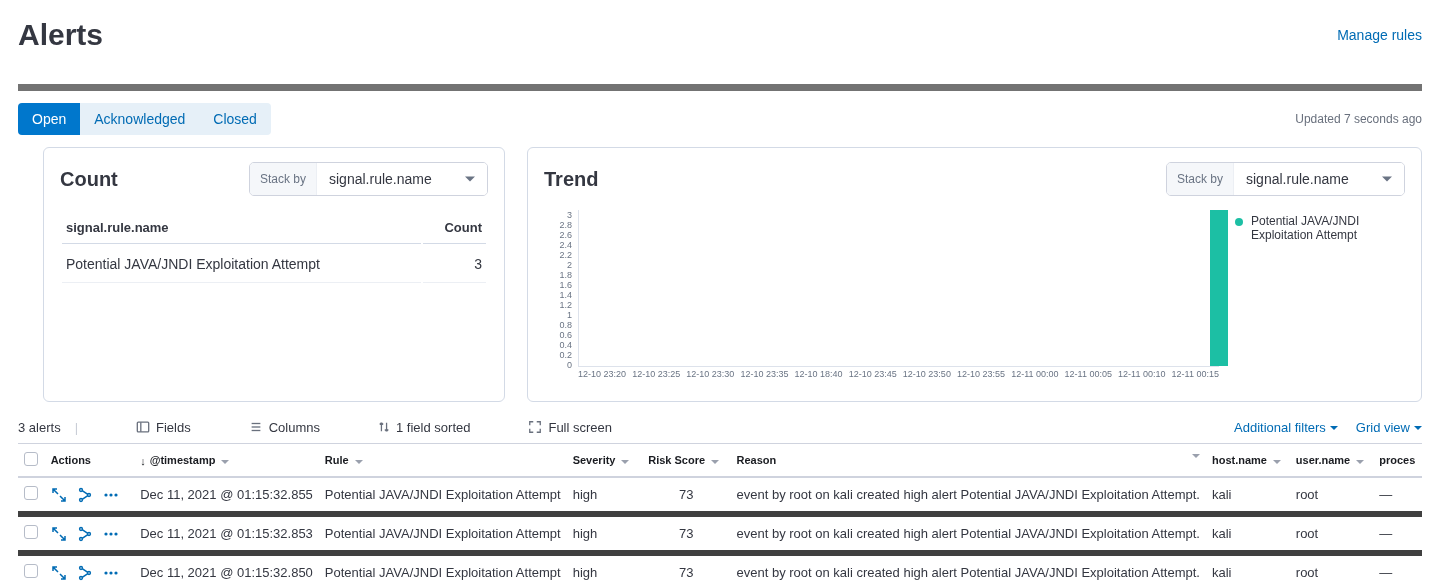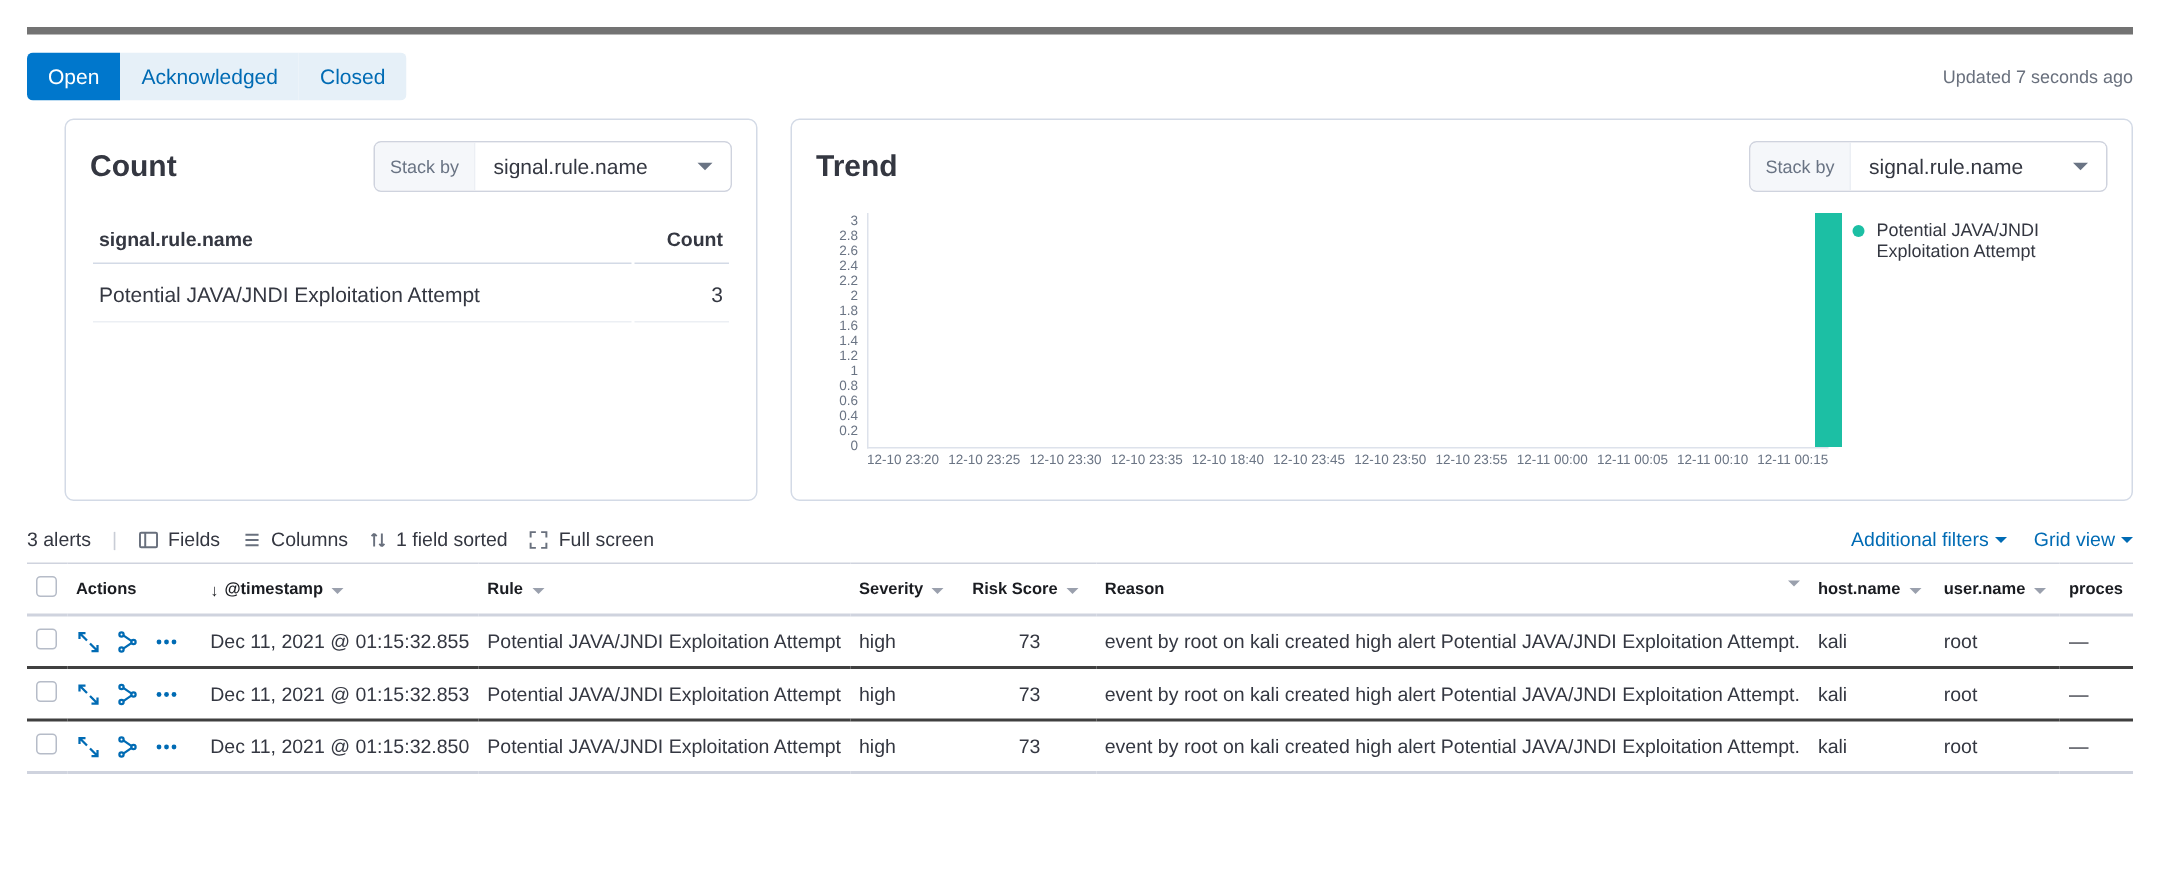--- a/index.html
+++ b/index.html
@@ -2,21 +2,21 @@
 <html><head>
   <meta charset="utf-8">
   <style>
     * { box-sizing: border-box; margin: 0; padding: 0; }
     body { font-family: -apple-system, BlinkMacSystemFont, "Segoe UI", Helvetica, Arial, sans-serif; color: #343741; background: #fff; font-size: 14px; }
     .page { padding: 18px; }
     .header-row { display: flex; justify-content: space-between; align-items: center; margin-bottom: 32px; }
     .page-title { font-size: 30px; font-weight: 700; }
     .manage-link { color: #006bb4; font-size: 14px; text-decoration: none; cursor: pointer; }
 
-    .topbar { display: flex; justify-content: space-between; align-items: center; border-top: 5px solid #737373; padding-top: 12px; margin-bottom: 12px; }
+    .topbar { display: flex; justify-content: space-between; align-items: center; border-top: 7px solid #737373; padding-top: 12px; margin-bottom: 12px; }
     .tab-group { display: inline-flex; border-radius: 4px; overflow: hidden; }
     .tab { padding: 8px 14px; font-size: 14px; cursor: pointer; background: #e6f0f8; color: #006bb4; border: none; }
     .tab.active { background: #07c; color: #fff; }
     .updated-text { font-size: 12px; color: #69707d; }
 
     .panels { display: flex; gap: 22px; margin-bottom: 18px; padding-left: 25px; }
     .panel { border: 1px solid #d3dae6; border-radius: 6px; padding: 14px 16px 16px; }
     .panel.count-panel { width: 462px; }
     .panel.trend-panel { flex: 1; }
 
@@ -43,44 +43,48 @@
     .x-axis { position: absolute; left: 34px; right: 0; bottom: 0; height: 16px; display: flex; justify-content: space-between; font-size: 9px; color: #6a7484; }
     .x-tick { white-space: nowrap; }
     .legend { width: 170px; padding-top: 4px; }
     .legend-item { display: flex; align-items: flex-start; gap: 8px; font-size: 12px; color: #343741; }
     .legend-dot { width: 8px; height: 8px; border-radius: 50%; background: #1cbfa4; margin-top: 4px; flex-shrink: 0; }
 
     
     .grid-toolbar { display: flex; justify-content: space-between; align-items: center; font-size: 13px; color: #343741; margin: 6px 0 8px; }
     .tbl-left { display: flex; align-items: center; gap: 14px; }
     .tbl-sep { color: #c9cdd6; }
-    .tbl-btn { display: inline-flex; align-items: flex-end; gap: 6px; cursor: pointer; color: #343741; }
+    .tbl-btn { display: inline-flex; align-items: flex-start; gap: 6px; cursor: pointer; color: #343741; margin-left: 44px; }
     .tbl-right { display: flex; align-items: center; gap: 18px; }
     .link-blue { color: #006bb4; cursor: pointer; display: inline-flex; align-items: center; gap: 4px; }
     .chev { display:inline-block; width:0; height:0; border-left:4px solid transparent; border-right:4px solid transparent; border-top:4px solid currentColor; }
     .icon-sm { width: 14px; height: 14px; stroke: #69707d; fill: none; stroke-width: 1.5; }
     .icon-sort { width: 12px; height: 14px; }
 
     
     .grid { width: 100%; border-collapse: collapse; }
     .grid thead th { text-align: left; font-weight: 600; font-size: 11px; padding: 8px 6px; border-top: 1px solid #cfd3de; border-bottom: 2px solid #cfd3de; color: #1a1c21; white-space: nowrap; }
     .grid thead th .chev { border-top-color: #9aa0ad; margin-left: 6px; }
-    .grid tbody td { padding: 8px 6px; border-bottom: 2px solid #404040; font-size: 13px; white-space: nowrap; vertical-align: middle; }
+    .grid tbody td { padding: 8px 6px; border-bottom: 6px solid #404040; font-size: 13px; white-space: nowrap; vertical-align: middle; }
     .grid tbody tr:last-child td { border-bottom: 2px solid #cfd3de; }
     .cb { width: 14px; height: 14px; border: 1px solid #b6bcc8; border-radius: 3px; display: inline-block; cursor: pointer; }
     .actions-cell { display: flex; gap: 10px; align-items: center; }
     .action-icon { width: 16px; height: 16px; cursor: pointer; }
     .col-right { text-align: center; }
     .down-arrow { display:inline-block; transform: translateY(1px); margin-right:4px; }
   </style>
 </head>
 <body>
 
 <div class="page">
 
+  <div class="header-row">
+    <h1 class="page-title">Alerts</h1>
+    <a class="manage-link">Manage rules</a>
+  </div>
 
   <div class="topbar">
     <div class="tab-group">
       <button class="tab active">Open</button>
       <button class="tab">Acknowledged</button>
       <button class="tab">Closed</button>
     </div>
     <div class="updated-text">Updated 7 seconds ago</div>
   </div>
 

